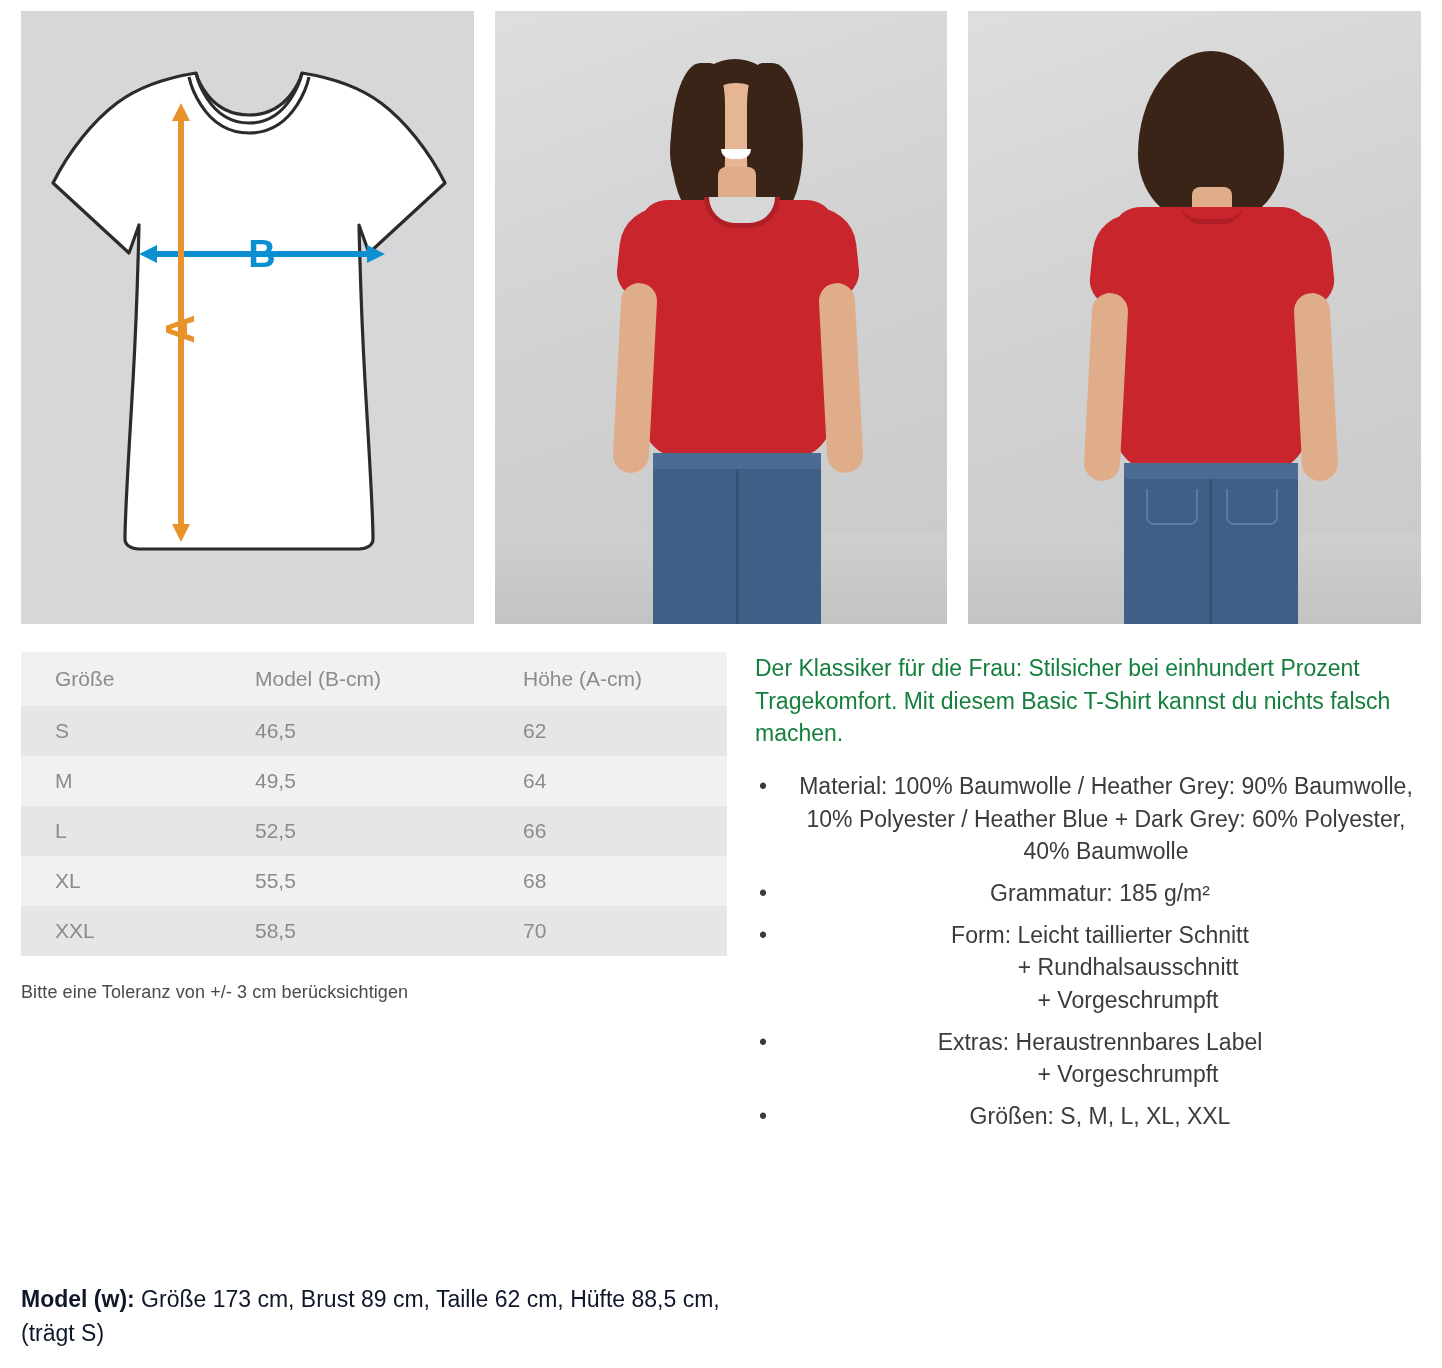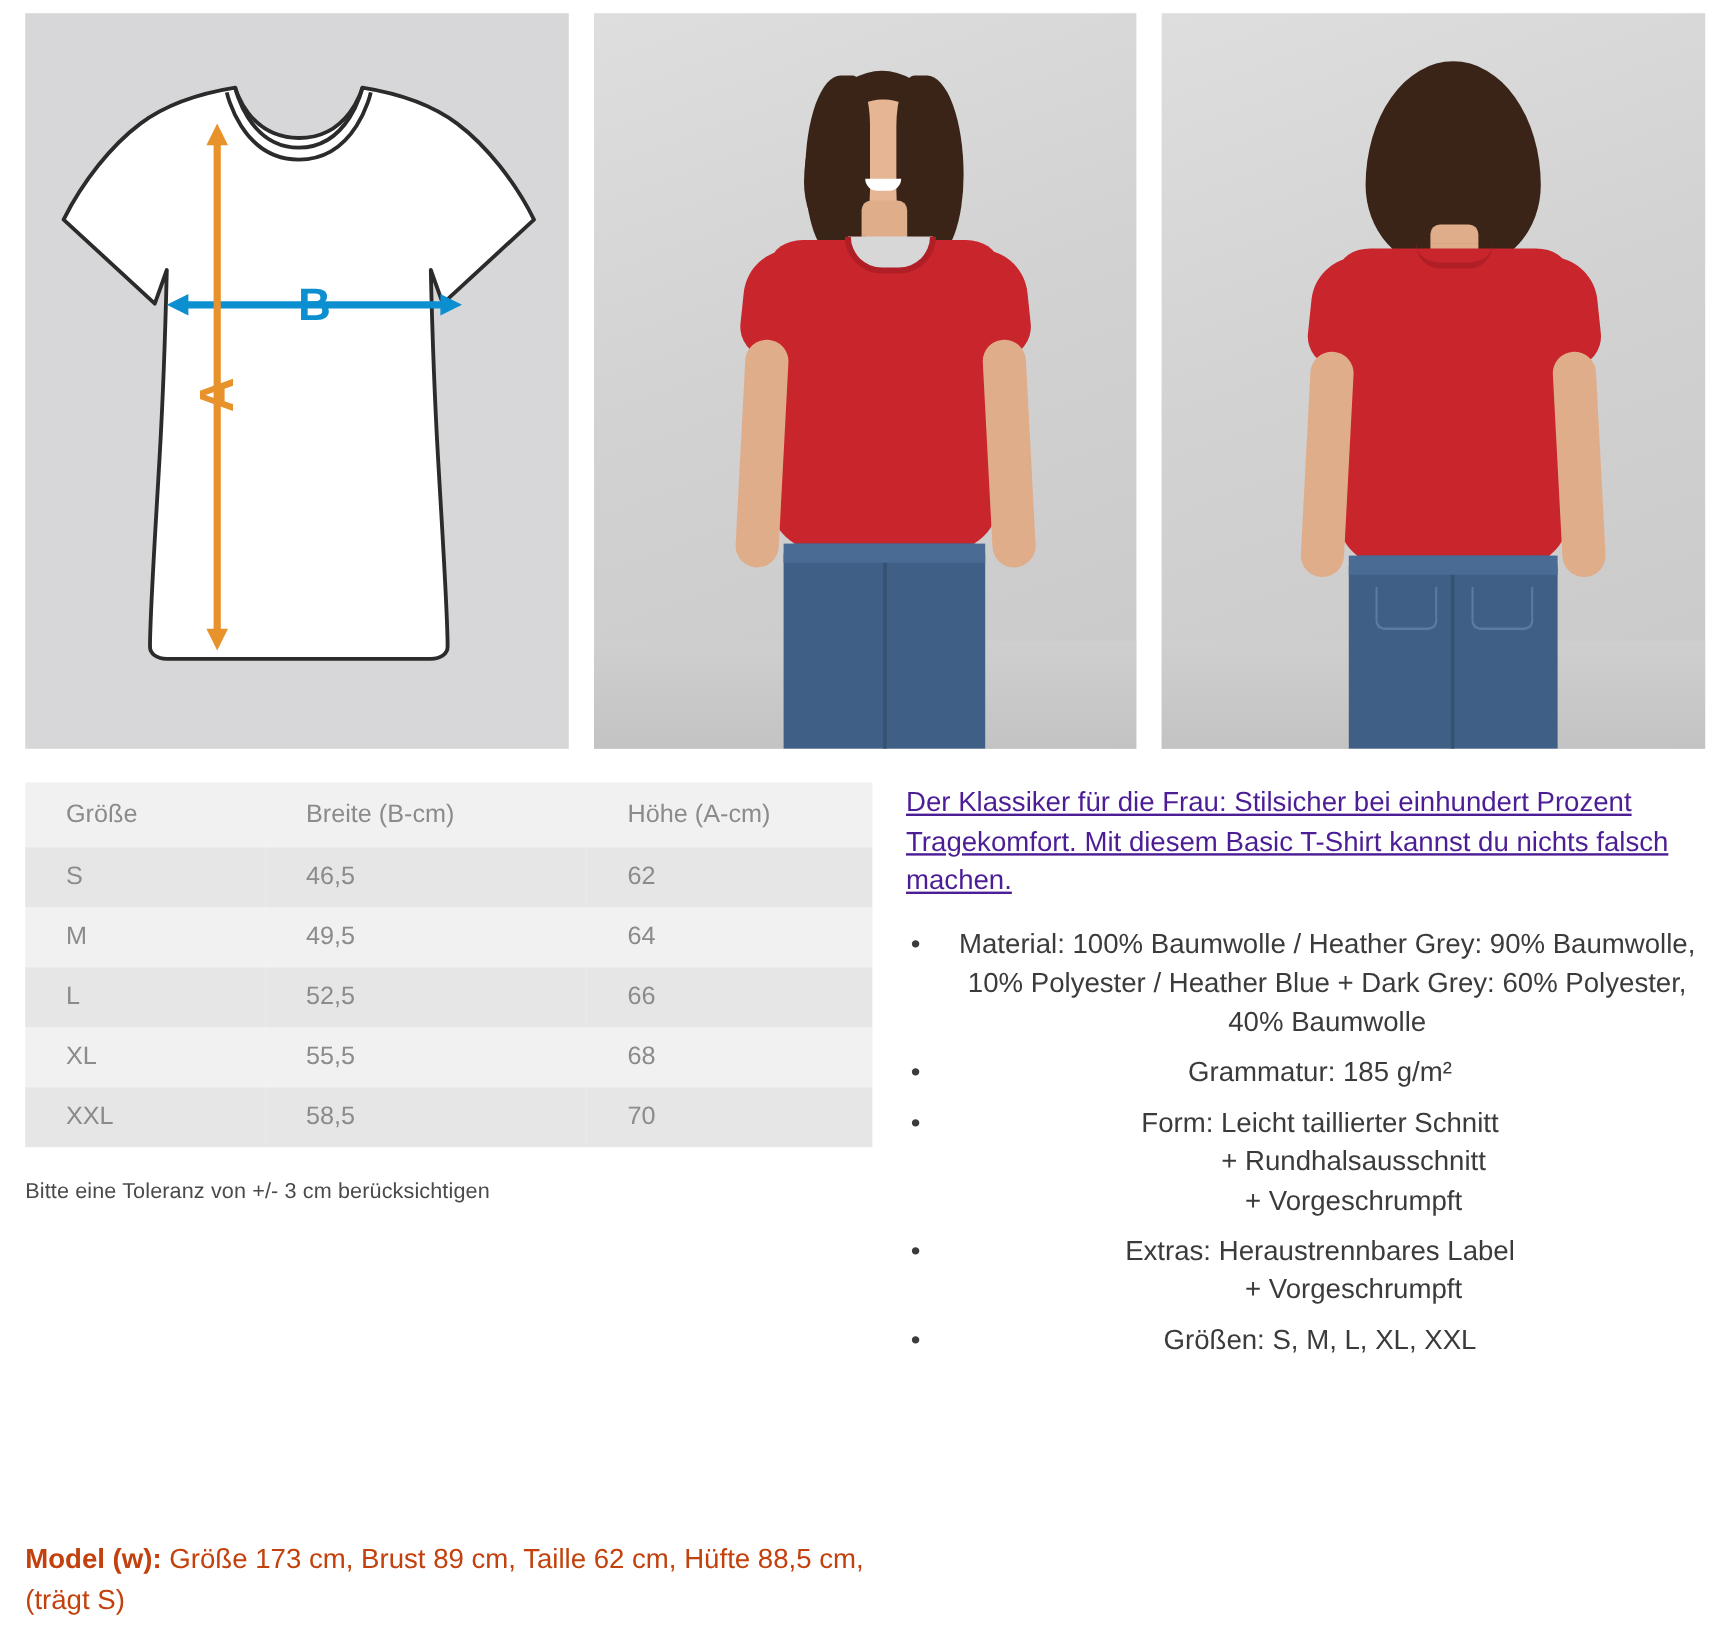--- a/index.html
+++ b/index.html
@@ -118,31 +118,30 @@
     letter-spacing: .1px;
   }
 
   .model-info {
     position: absolute;
     left: 21px;
     bottom: 18px;
     width: 700px;
     font-size: 23px;
     line-height: 1.45;
-    color: #c2410c;
+    color: #0f172a;
   }
   .model-info b { font-weight: bold; }
 
   
   .intro {
     font-size: 23px;
     line-height: 1.42;
-    color: #4c1d95;
+    color: #15803d;
     margin: 0 0 20px 0;
-    text-decoration: underline;
   }
   ul.specs {
     list-style: none;
     margin: 0;
     padding: 0;
     font-size: 23px;
     line-height: 1.42;
     color: #3b3b3b;
     text-align: center;
   }
@@ -268,21 +267,21 @@
     <div class="left-col">
       <table class="size-table">
         <colgroup>
             <col class="c1">
             <col class="c2">
             <col class="c3">
           </colgroup>
         <thead>
           <tr>
             <th>Größe</th>
-            <th>Breite (B-cm)</th>
+            <th>Model (B-cm)</th>
             <th>Höhe (A-cm)</th>
           </tr>
         </thead>
         <tbody>
           <tr class="odd">
             <td>S</td>
             <td>46,5</td>
             <td>62</td>
           </tr>
           <tr class="even">

